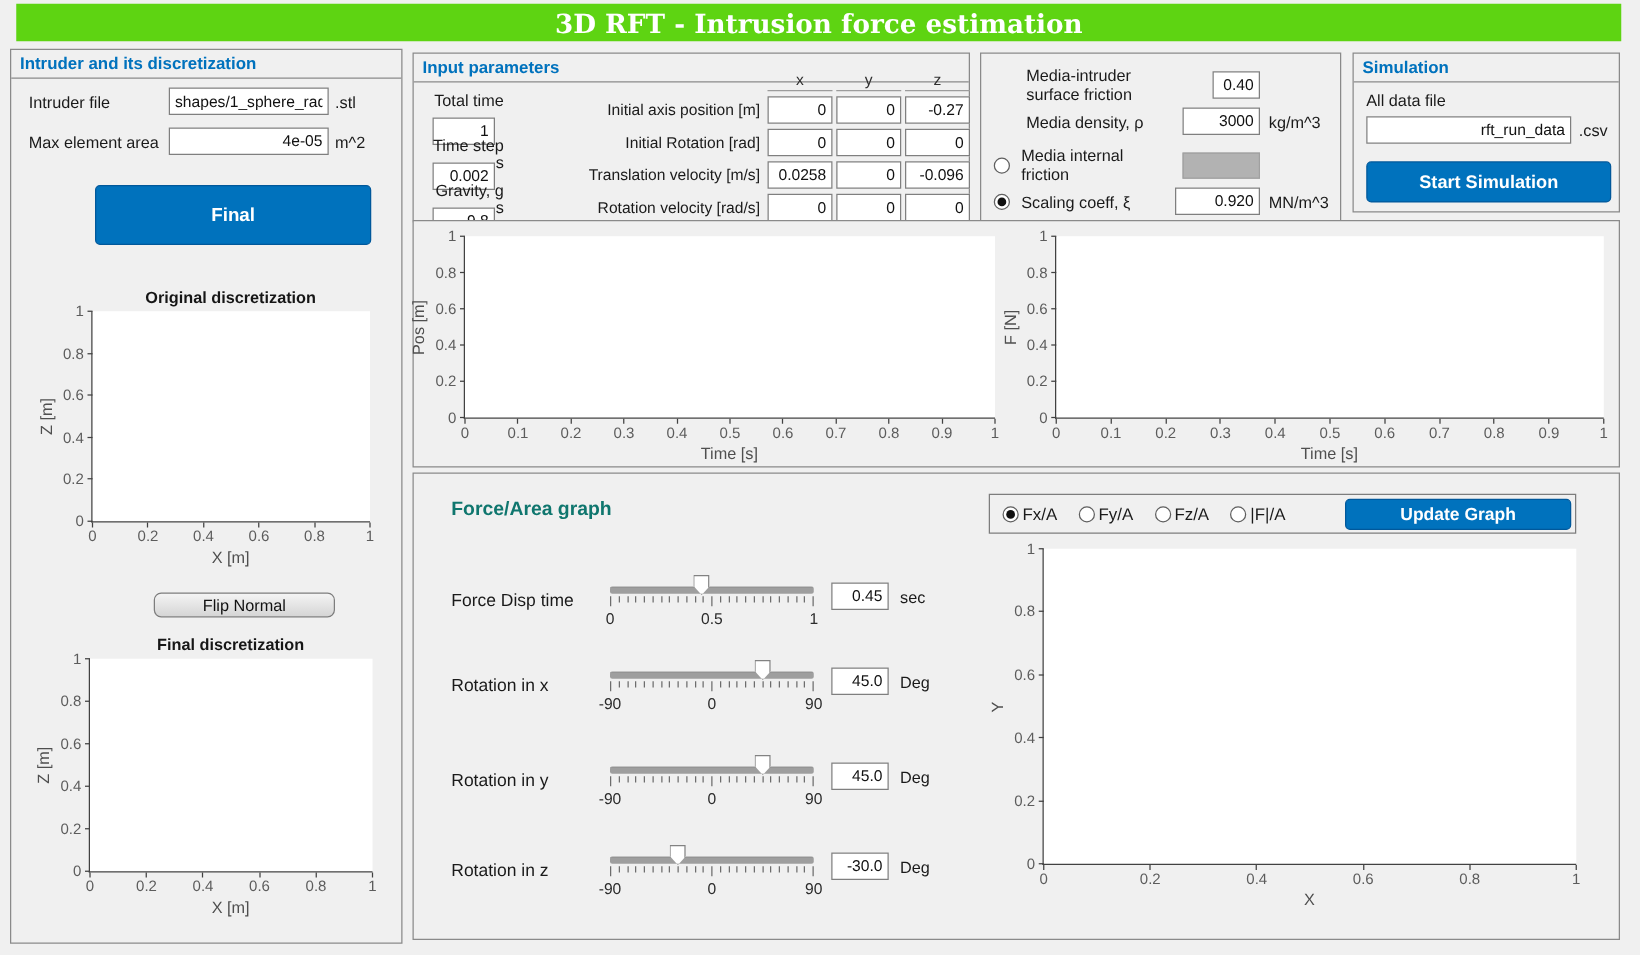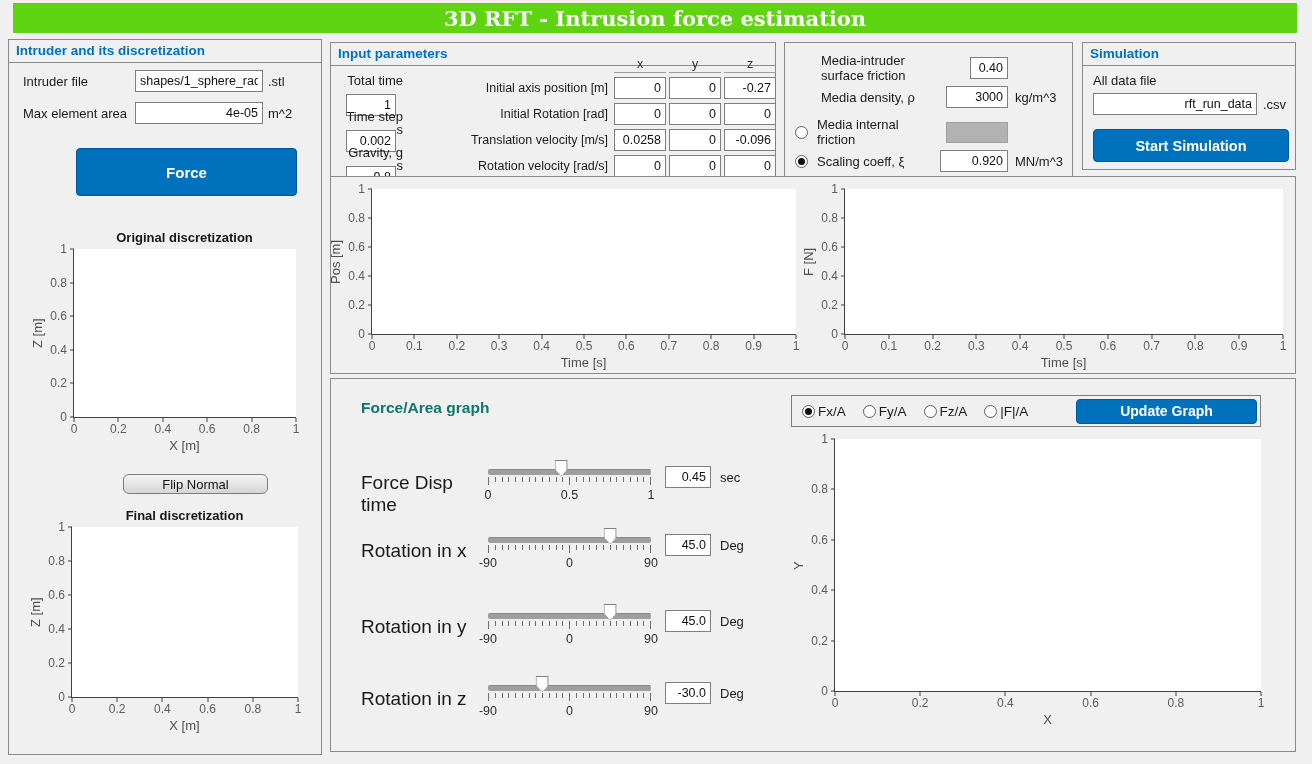--- a/index.html
+++ b/index.html
@@ -56,21 +56,21 @@
   .vgrid input{width:52px;}
   
   .media-row{position:absolute;left:10px;right:8px;display:grid;grid-template-columns:1fr 70px 56px;
              align-items:center;height:24px;}
   .media-row .mfield{justify-self:end;margin-left:48px;}
   .media-row .first{display:flex;align-items:center;gap:9px;}
   .grarybox{width:62px;height:21px;background:#b2b2b2;border:1px solid #a0a0a0;box-sizing:border-box;}
   .munit{padding-left:7px;}
   
   .sl-row{position:absolute;left:30px;display:flex;align-items:flex-start;}
-  .sl-label{width:127px;padding-top:9px;font-size:19px;}
+  .sl-label{width:127px;padding-top:9px;font-size:14px;}
   .sl-widget{width:163px;margin-right:14px;padding-top:6px;}
   .sl-track{position:relative;height:5px;background:#9e9e9e;border-top:1px solid #8a8a8a;border-radius:2px;}
   .sl-thumb{position:absolute;top:-10px;width:13px;height:16px;background:#fff;border:1px solid #828282;
             box-sizing:border-box;transform:translateX(-50%);
             clip-path:polygon(0 0,100% 0,100% 55%,50% 100%,0 55%);}
   .sl-ticks{display:flex;justify-content:space-between;height:8px;margin-top:2px;}
   .sl-ticks .tk{width:1px;height:5px;background:#6d6d6d;}
   .sl-ticks .tk.major{height:8px;}
   .sl-ticklabels{position:relative;height:15px;margin-top:1px;}
   .sl-tl{position:absolute;top:2px;transform:translateX(-50%);font-size:12.5px;color:#2c2c2c;white-space:nowrap;}
@@ -96,21 +96,21 @@
     <div class="ir-row" style="top:30px;">
       <span class="lab">Intruder file</span>
       <input class="field" style="width: 128px; text-align: left;" readonly="" value="shapes/1_sphere_rad">
       <span class="lab" style="margin-left:5px;">.stl</span>
     </div>
     <div class="ir-row" style="top:62px;">
       <span class="lab">Max element area</span>
       <input class="field" style="width: 128px;" readonly="" value="4e-05">
       <span class="lab" style="margin-left:5px;">m^2</span>
     </div>
-    <button class="btn-primary" style="position:absolute;left:67px;top:108px;width:221px;height:48px;font-size:15px;">Force</button>
+    <button class="btn-primary" style="position:absolute;left:67px;top:108px;width:221px;height:48px;font-size:15px;">Final</button>
 
     <div class="axes" id="chartOrig" style="left:20px;top:190px;">
         <div class="ax-title">Original discretization</div>
         <div class="ax-body">
           <div class="ax-ylabel">Z [m]</div>
           <div class="ax-wrap">
             <div class="ax-plot">
               <div class="ax-ytm" style="bottom: 0%;"></div>
               <div class="ax-ytl" style="bottom: 0%;">0</div>
               <div class="ax-ytm" style="bottom: 20%;"></div>

